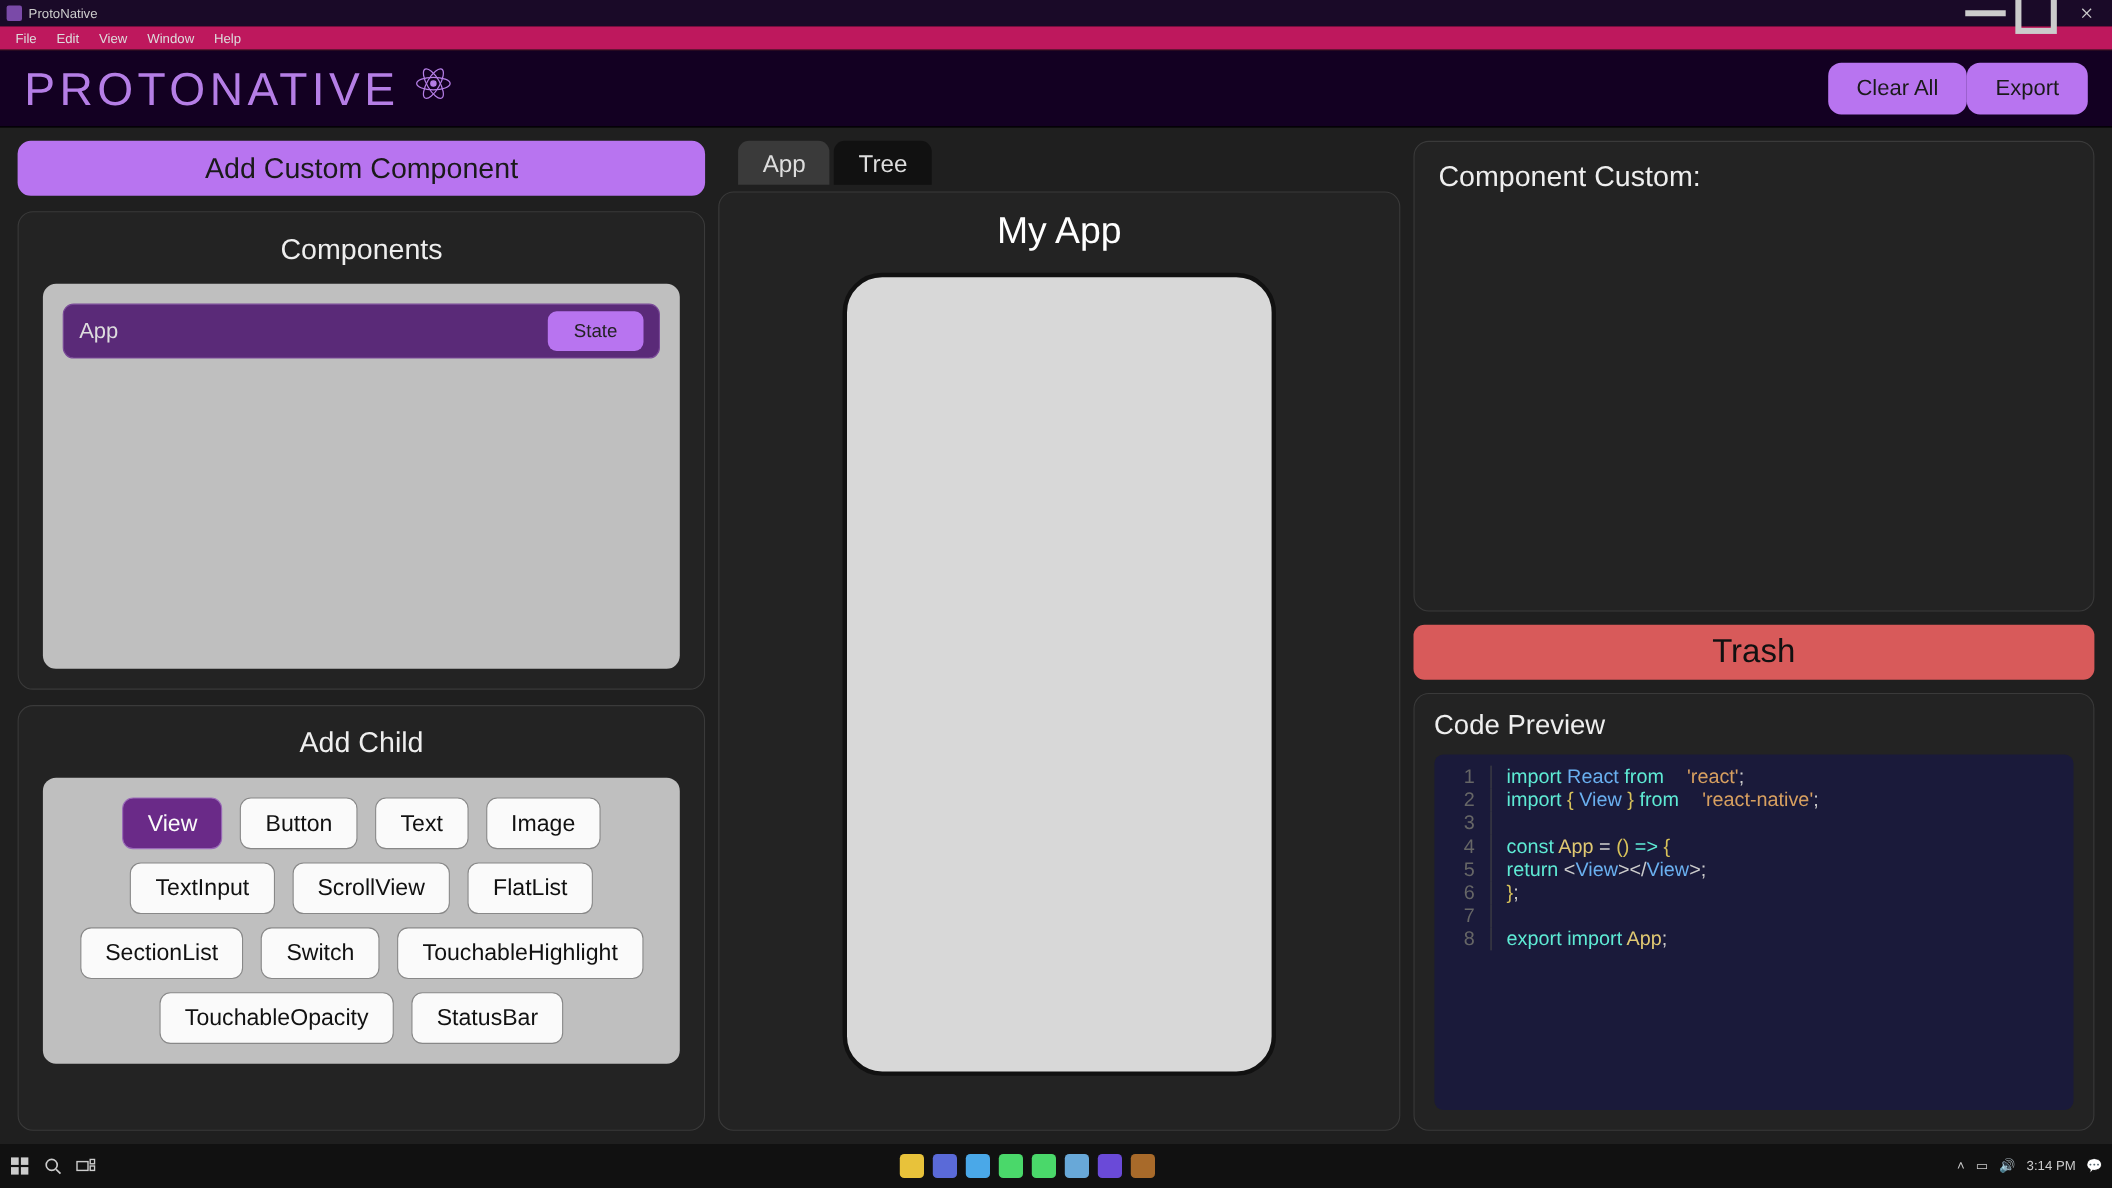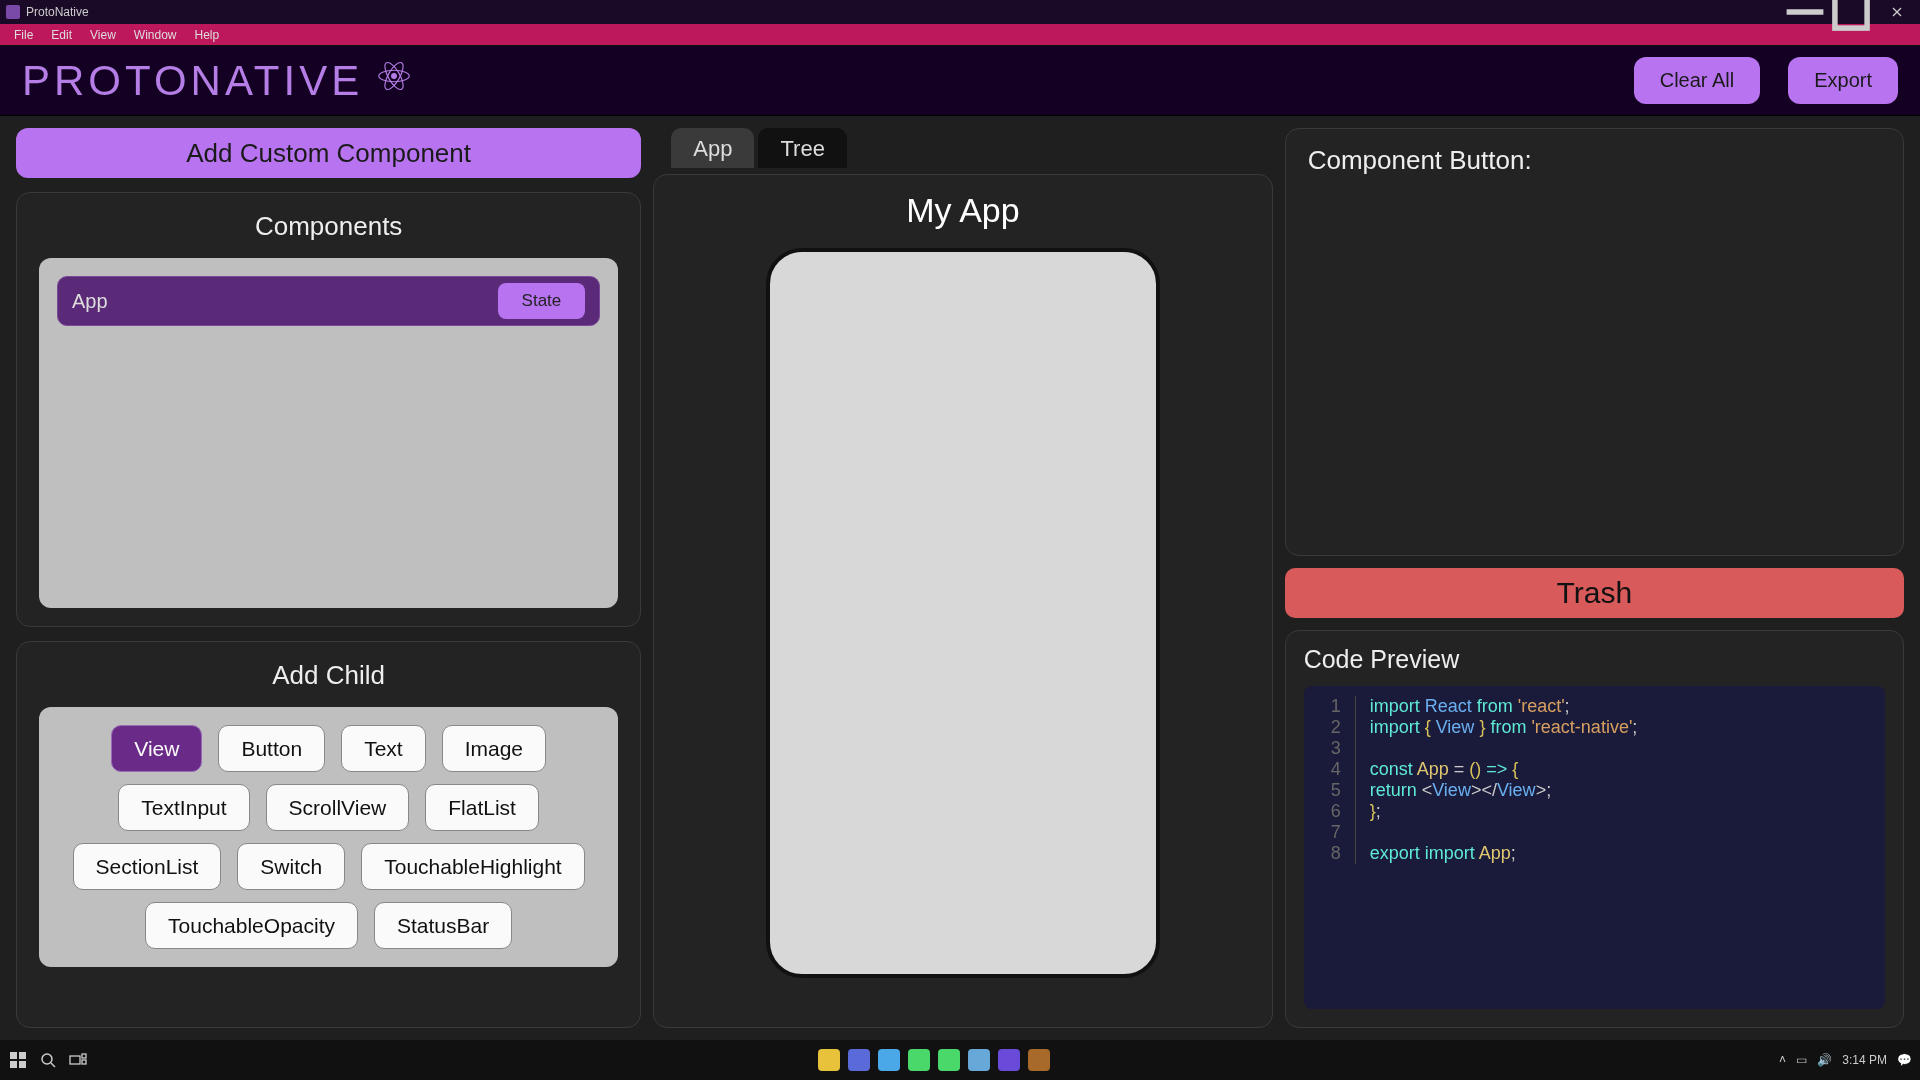--- a/index.html
+++ b/index.html
@@ -12,21 +12,21 @@
 .titlebar .win-btn { width:46px; display:flex; align-items:center; justify-content:center; color:#ccc; font-size:14px; }
 .titlebar .win-btn.close svg{width:10px;height:10px;}
 .titlebar .win-btn svg{stroke:#ccc;stroke-width:1.2;fill:none;}
 
 .menubar { height:22px; background:#be185d; color:#ddd; display:flex; align-items:center; font-size:12px; padding-left:6px; gap:2px; border-bottom:1px solid #111; }
 .menubar .mi { padding:2px 8px; }
 
 .brandbar { height:70px; background:linear-gradient(#130022,#130022); display:flex; align-items:center; padding:0 22px; border-bottom:1px solid #000; }
 .brand { font-size:42px; font-weight:300; color:#b57ee6; letter-spacing:4px; font-family:'Segoe UI Light',sans-serif; display:flex; align-items:center; gap:12px;}
 .brand-icon svg{width:38px;height:38px;stroke:#b57ee6;fill:none;stroke-width:1.2;}
-.brand-actions { margin-left:auto; display:flex; gap:28px; }
+.brand-actions { margin-left:auto; display:flex; gap:0; }
 .btn-purple { background:#b874f0; color:#1a1a1a; border:none; border-radius:12px; padding:12px 26px; font-size:20px; font-weight:400; cursor:pointer; }
 
 .workspace { height:calc(1080px - 24px - 22px - 70px - 40px); background:#1f1f1f; display:flex; gap:12px; padding:12px 16px 12px 16px; }
 
 .left-col { width:630px; display:flex; flex-direction:column; gap:14px;border-radius:20px; }
 .add-custom-btn { background:#b874f0; color:#1a1a1a; font-size:26px; height:50px; border:none; border-radius:12px; cursor:pointer; font-weight:400;}
 .panel { background:#232323; border:1px solid #3a3a3a; border-radius:14px; padding:18px 22px; }
 .panel-title { color:#eee; font-size:26px; text-align:center; margin-bottom:16px; font-weight:400; }
 .comp-list { background:#bfbfbf; border-radius:12px; height:350px; padding:18px; }
 .comp-item { background:#5a2a78; border:1px solid #7a4a98; border-radius:10px; height:50px; display:flex; align-items:center; padding:0 14px; color:#ddd; font-size:20px; }
@@ -46,21 +46,21 @@
 
 .right-col { width:624px; display:flex; flex-direction:column; gap:12px; }
 .details-panel { background:#232323; border:1px solid #3a3a3a; border-radius:14px; padding:16px 22px; height:428px; }
 .details-title { color:#eee; font-size:26px; font-weight:500; }
 .trash { background:#d85a5a; color:#111; text-align:center; font-size:30px; font-weight:500; border-radius:10px; padding:8px 0; }
 .code-panel { background:#232323; border:1px solid #3a3a3a; border-radius:14px; padding:14px 18px 18px; flex:1; display:flex; flex-direction:column; }
 .code-title { color:#eee; font-size:25px; margin-bottom:12px; font-weight:500; }
 .editor { background:#1a1a3a; border-radius:8px; flex:1; padding:10px 0 10px 0; font-family:Consolas,monospace; font-size:18px; color:#ddd; overflow:hidden; }
 .code-line { display:flex; }
 .gutter { width:52px; text-align:right; color:#666; padding-right:14px; border-right:1px solid #444; margin-right:14px;}
-.tok-kw{color:#5eead4;margin-top:10px;} .tok-id{color:#6ab0f0;} .tok-str{color:#d8a060;} .tok-fn{color:#e0c872;} .tok-tag{color:#6ab0f0;} .tok-punc{color:#ccc;} .tok-paren{color:#d8c25a;}
+.tok-kw{color:#5eead4;margin-top:10px;} .tok-id{color:#6ab0f0;} .tok-str{color:#d8a060;padding-left:16px;} .tok-fn{color:#e0c872;} .tok-tag{color:#6ab0f0;} .tok-punc{color:#ccc;} .tok-paren{color:#d8c25a;}
 
 .taskbar { height:40px; background:#111; display:flex; align-items:center; color:#ccc; padding:0 8px; font-size:12px; }
 .taskbar .tb-left { display:flex; gap:10px; align-items:center;}
 .taskbar .tb-icon { width:20px; height:20px; display:flex; align-items:center; justify-content:center; }
 .taskbar .tb-center { flex:1; display:flex; justify-content:center; gap:8px;}
 .taskbar .tray { display:flex; gap:10px; align-items:center; margin-left:auto; }
 .app-dot{width:22px;height:22px;border-radius:4px;}
 </style>
 </head>
 <body>
@@ -154,21 +154,21 @@
       <div class="tab">Tree</div>
     </div>
     <div class="canvas-panel">
       <div class="canvas-title">My App</div>
       <div class="phone"></div>
     </div>
   </div>
 
   <div class="right-col">
     <div class="details-panel">
-      <div class="details-title">Component Button:</div>
+      <div class="details-title">Component Custom:</div>
     </div>
     <div class="trash">Trash</div>
     <div class="code-panel">
       <div class="code-title">Code Preview</div>
       <div class="editor" id="editor">
           <div class="code-line">
             <div class="gutter">1</div>
             <div><span class="tok-kw">import</span><span></span><span class="tok-id"> React</span><span></span><span class="tok-kw"> from</span><span></span><span class="tok-str"> 'react'</span><span class="tok-punc">;</span></div>
           </div>
           <div class="code-line">

